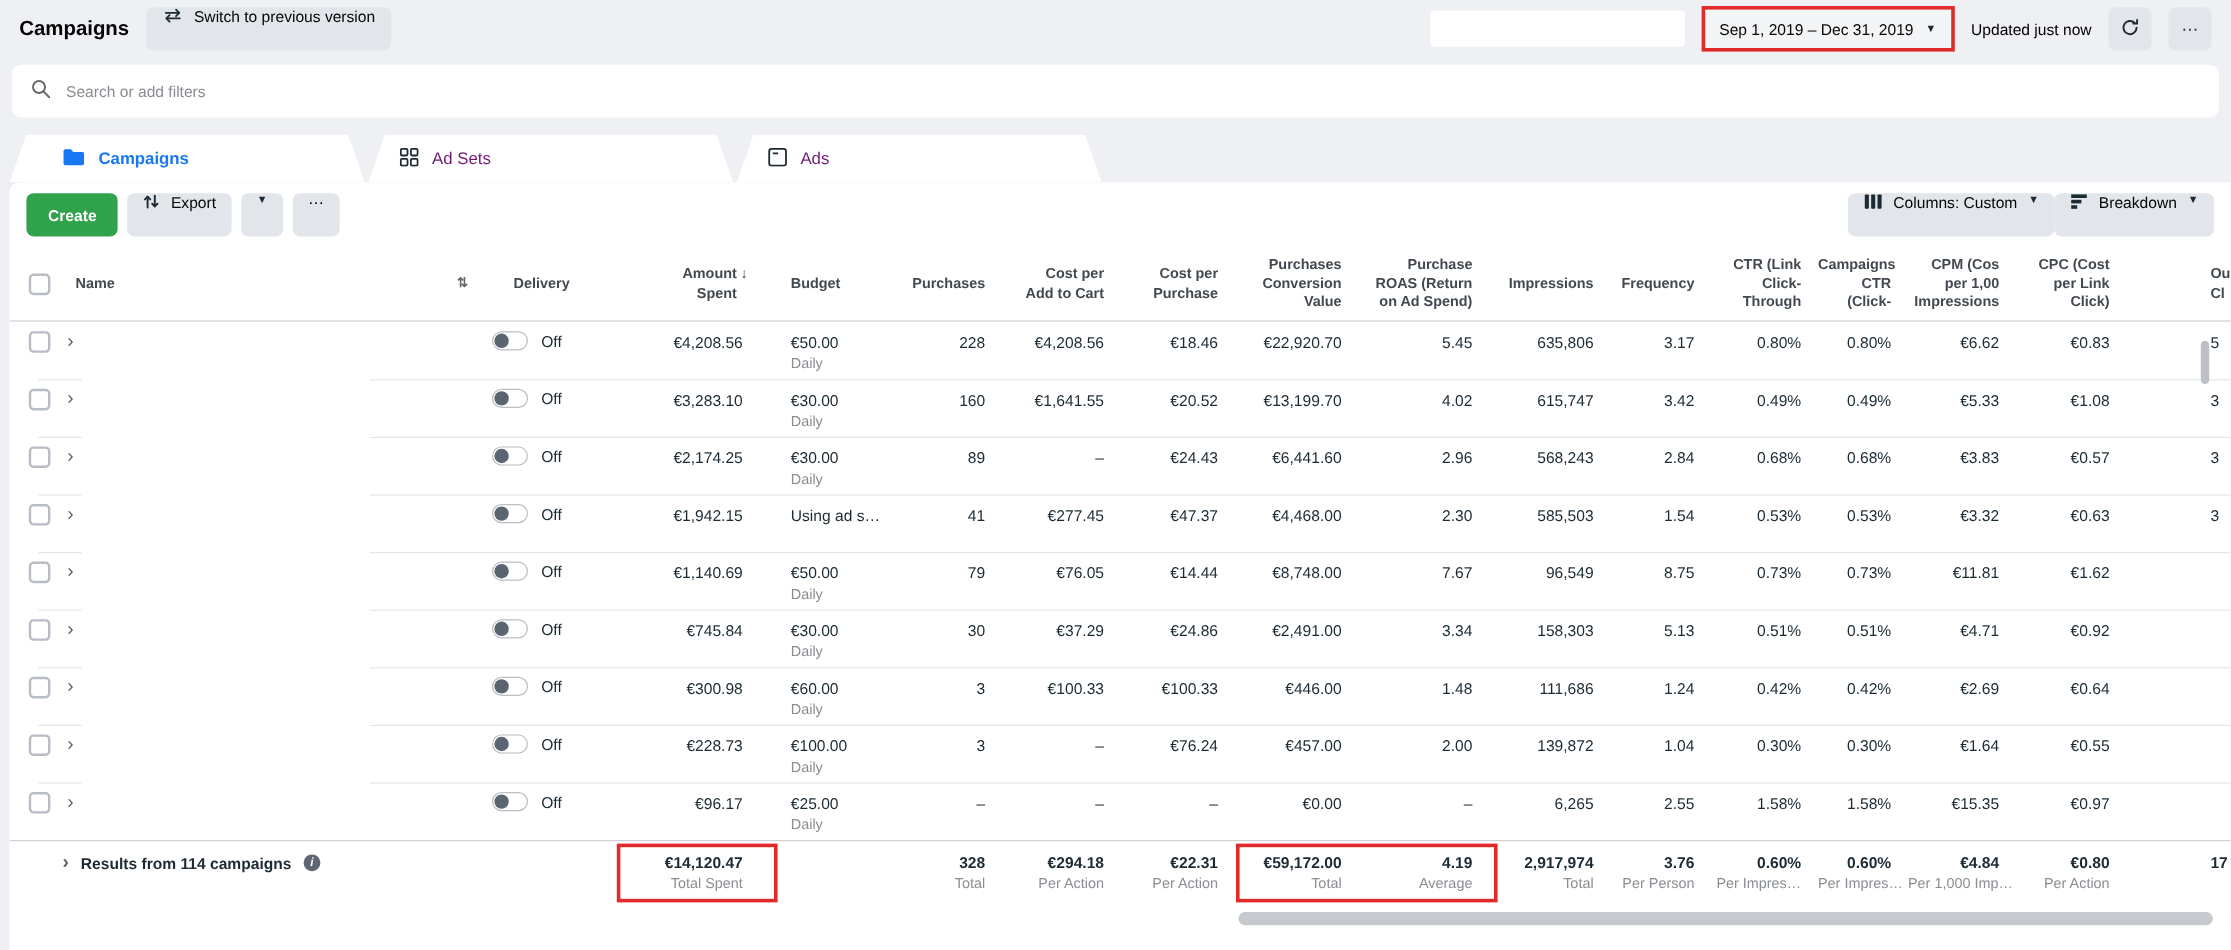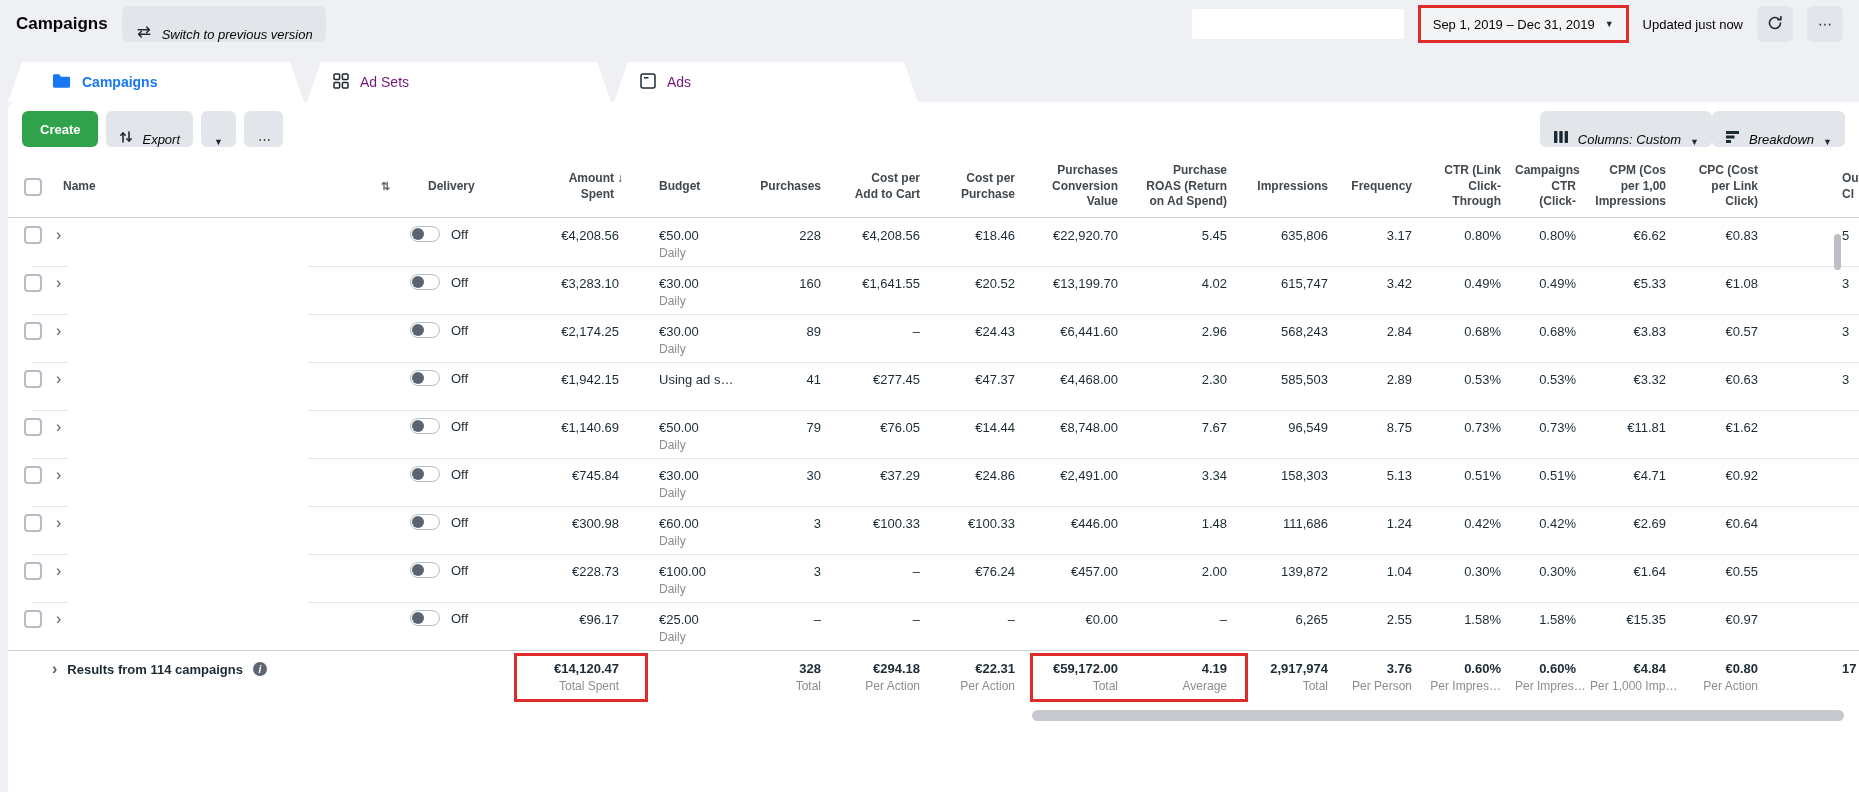--- a/index.html
+++ b/index.html
@@ -3,22 +3,22 @@
 <meta charset="utf-8">
 <style>
   * { box-sizing: border-box; }
   html,body { margin:0; padding:0; width:1859px; height:792px; overflow:hidden;
     background:#eef0f3; font-family:"Liberation Sans", sans-serif; color:#1c2b33; }
   .app { width:1859px; height:792px; display:flex; flex-direction:column; }
 
   
   .topbar { height:48px; flex:0 0 auto; display:flex; align-items:center; padding:0 16px; gap:14px; }
   .title { font-size:17px; font-weight:700; color:#050505; }
-  .btn { background:#e2e5ea; border-radius:6px; height:36px; display:inline-flex; align-items:flex-end;
-         gap:9px; padding:0 13px; font-size:13px; color:#050505; cursor:pointer; white-space:nowrap;font-style:italic; }
+  .btn { background:#e2e5ea; border-radius:6px; height:36px; display:inline-flex; align-items:flex-start;
+         gap:9px; padding:0 13px; font-size:13px; color:#050505; cursor:pointer; white-space:nowrap; }
   .spacer { flex:1; }
   .blankbox { width:212px; height:30px; background:#ffffff; border-radius:3px; }
   .datebtn { height:38px; display:inline-flex; align-items:center; gap:10px; padding:0 12px;
              border:3px solid #e02b2b; background:#f3f4f6; font-size:13px; color:#050505; cursor:pointer; }
   .updated { font-size:13px; color:#000000; white-space:nowrap;text-align:right; }
   .iconbtn { width:36px; height:36px; background:#e2e5ea; border-radius:6px; display:flex;
              align-items:center; justify-content:center; cursor:pointer; font-size:14px; color:#1c2b33; }
   .caret { font-size:9px; color:#1c2b33; }
 
   
@@ -141,20 +141,31 @@
             <path d="M13.5 8A5.5 5.5 0 1 1 11.9 4.1"></path>
             <path d="M13.9 1.6v3.1h-3.1"></path>
           </svg>
       </span>
     </span>
     <span class="iconbtn">
       <span>⋯</span>
     </span>
   </div>
 
+  <div class="searchwrap">
+    <div class="searchbar">
+      <span>
+        <svg width="16" height="16" viewBox="0 0 16 16" fill="none" stroke="#65676b" stroke-width="1.6" stroke-linecap="round">
+            <circle cx="6.5" cy="6.5" r="5"></circle>
+            <path d="M10.6 10.6L15 15"></path>
+          </svg>
+      </span>
+      <input class="search" placeholder="Search or add filters" style="">
+    </div>
+  </div>
 
   <div class="tabsrow">
     <div class="tab tab-campaigns active">
       <span>
         <svg width="19" height="16" viewBox="0 0 20 16">
             <path d="M1 2.5C1 1.7 1.7 1 2.5 1h5l2 2.5h8A1.5 1.5 0 0 1 19 5v8.5c0 .8-.7 1.5-1.5 1.5h-15A1.5 1.5 0 0 1 1 13.5z" fill="#1877f2"></path>
           </svg>
       </span>
       <span>Campaigns</span>
     </div>
@@ -387,21 +398,21 @@
         <div class="td c-budget">
           <div>Using ad s…</div>
           <div class="sub"></div>
         </div>
         <div class="td c-purch num">41</div>
         <div class="td c-cpatc num">€277.45</div>
         <div class="td c-cpp num">€47.37</div>
         <div class="td c-pcv num">€4,468.00</div>
         <div class="td c-roas num">2.30</div>
         <div class="td c-impr num">585,503</div>
-        <div class="td c-freq num">2.89</div>
+        <div class="td c-freq num">1.54</div>
         <div class="td c-ctr num">0.53%</div>
         <div class="td c-octr num">0.53%</div>
         <div class="td c-cpm num">€3.32</div>
         <div class="td c-cpc num">€0.63</div>
         <div class="td c-oclk">3</div>
       </div>
 
       <div class="trow">
         <div class="td c-name">
           <span class="cb"></span>

